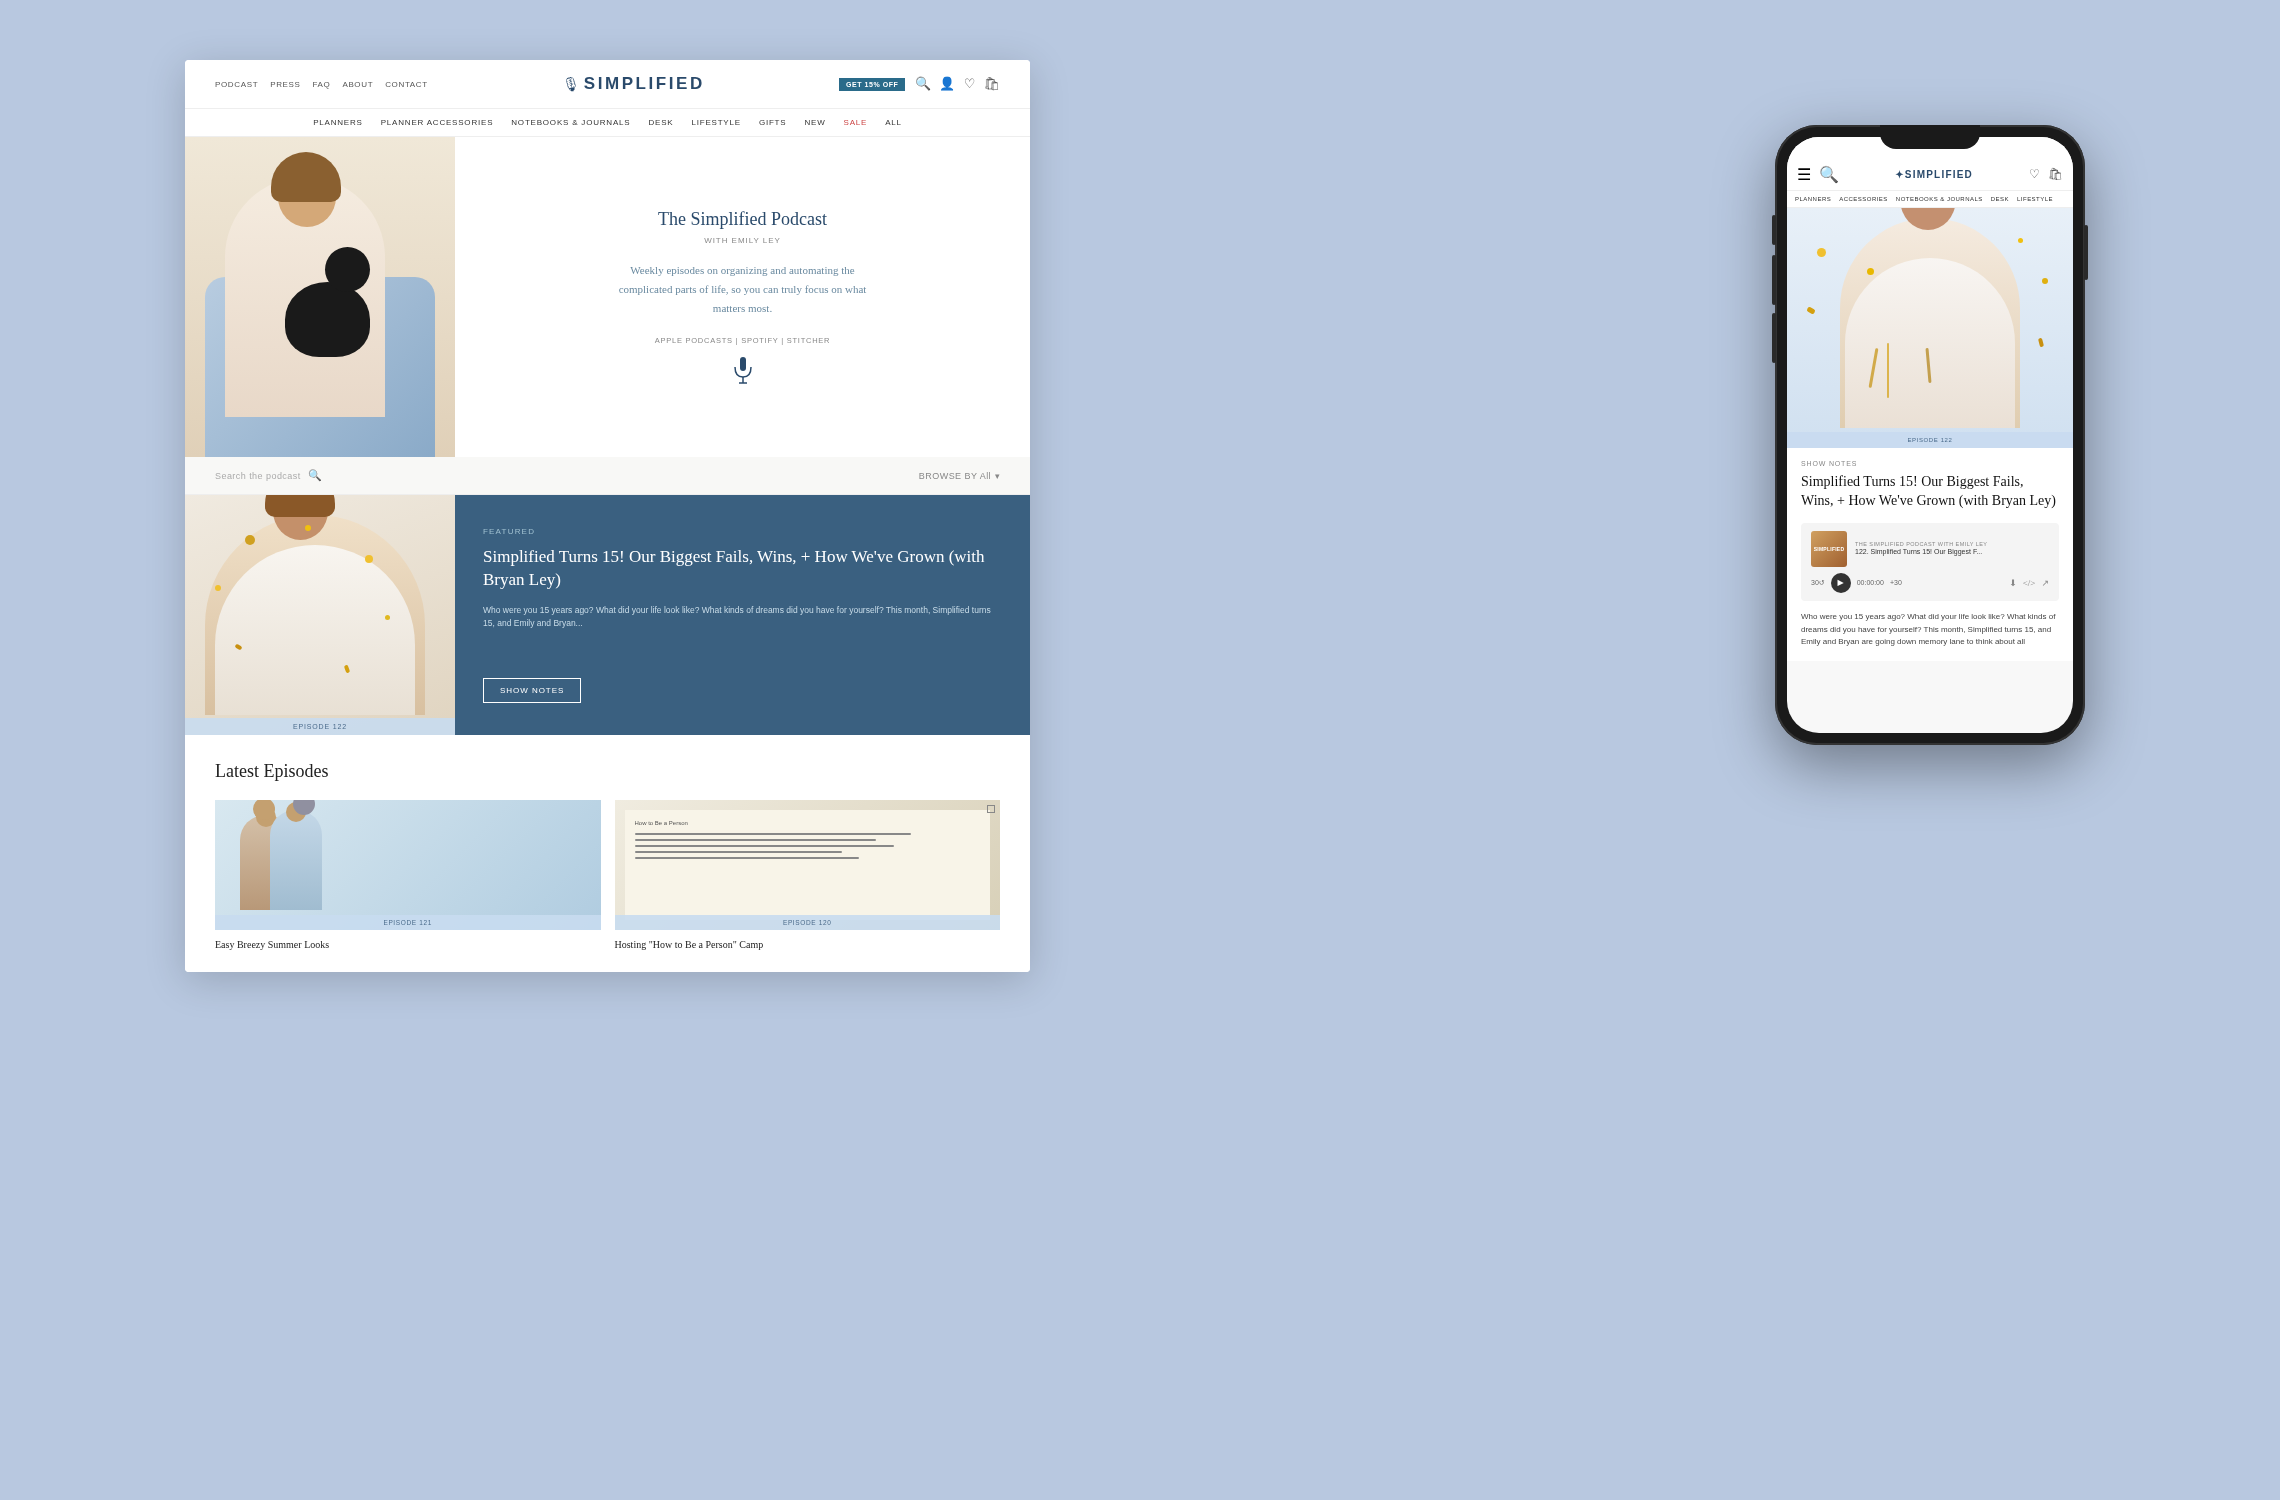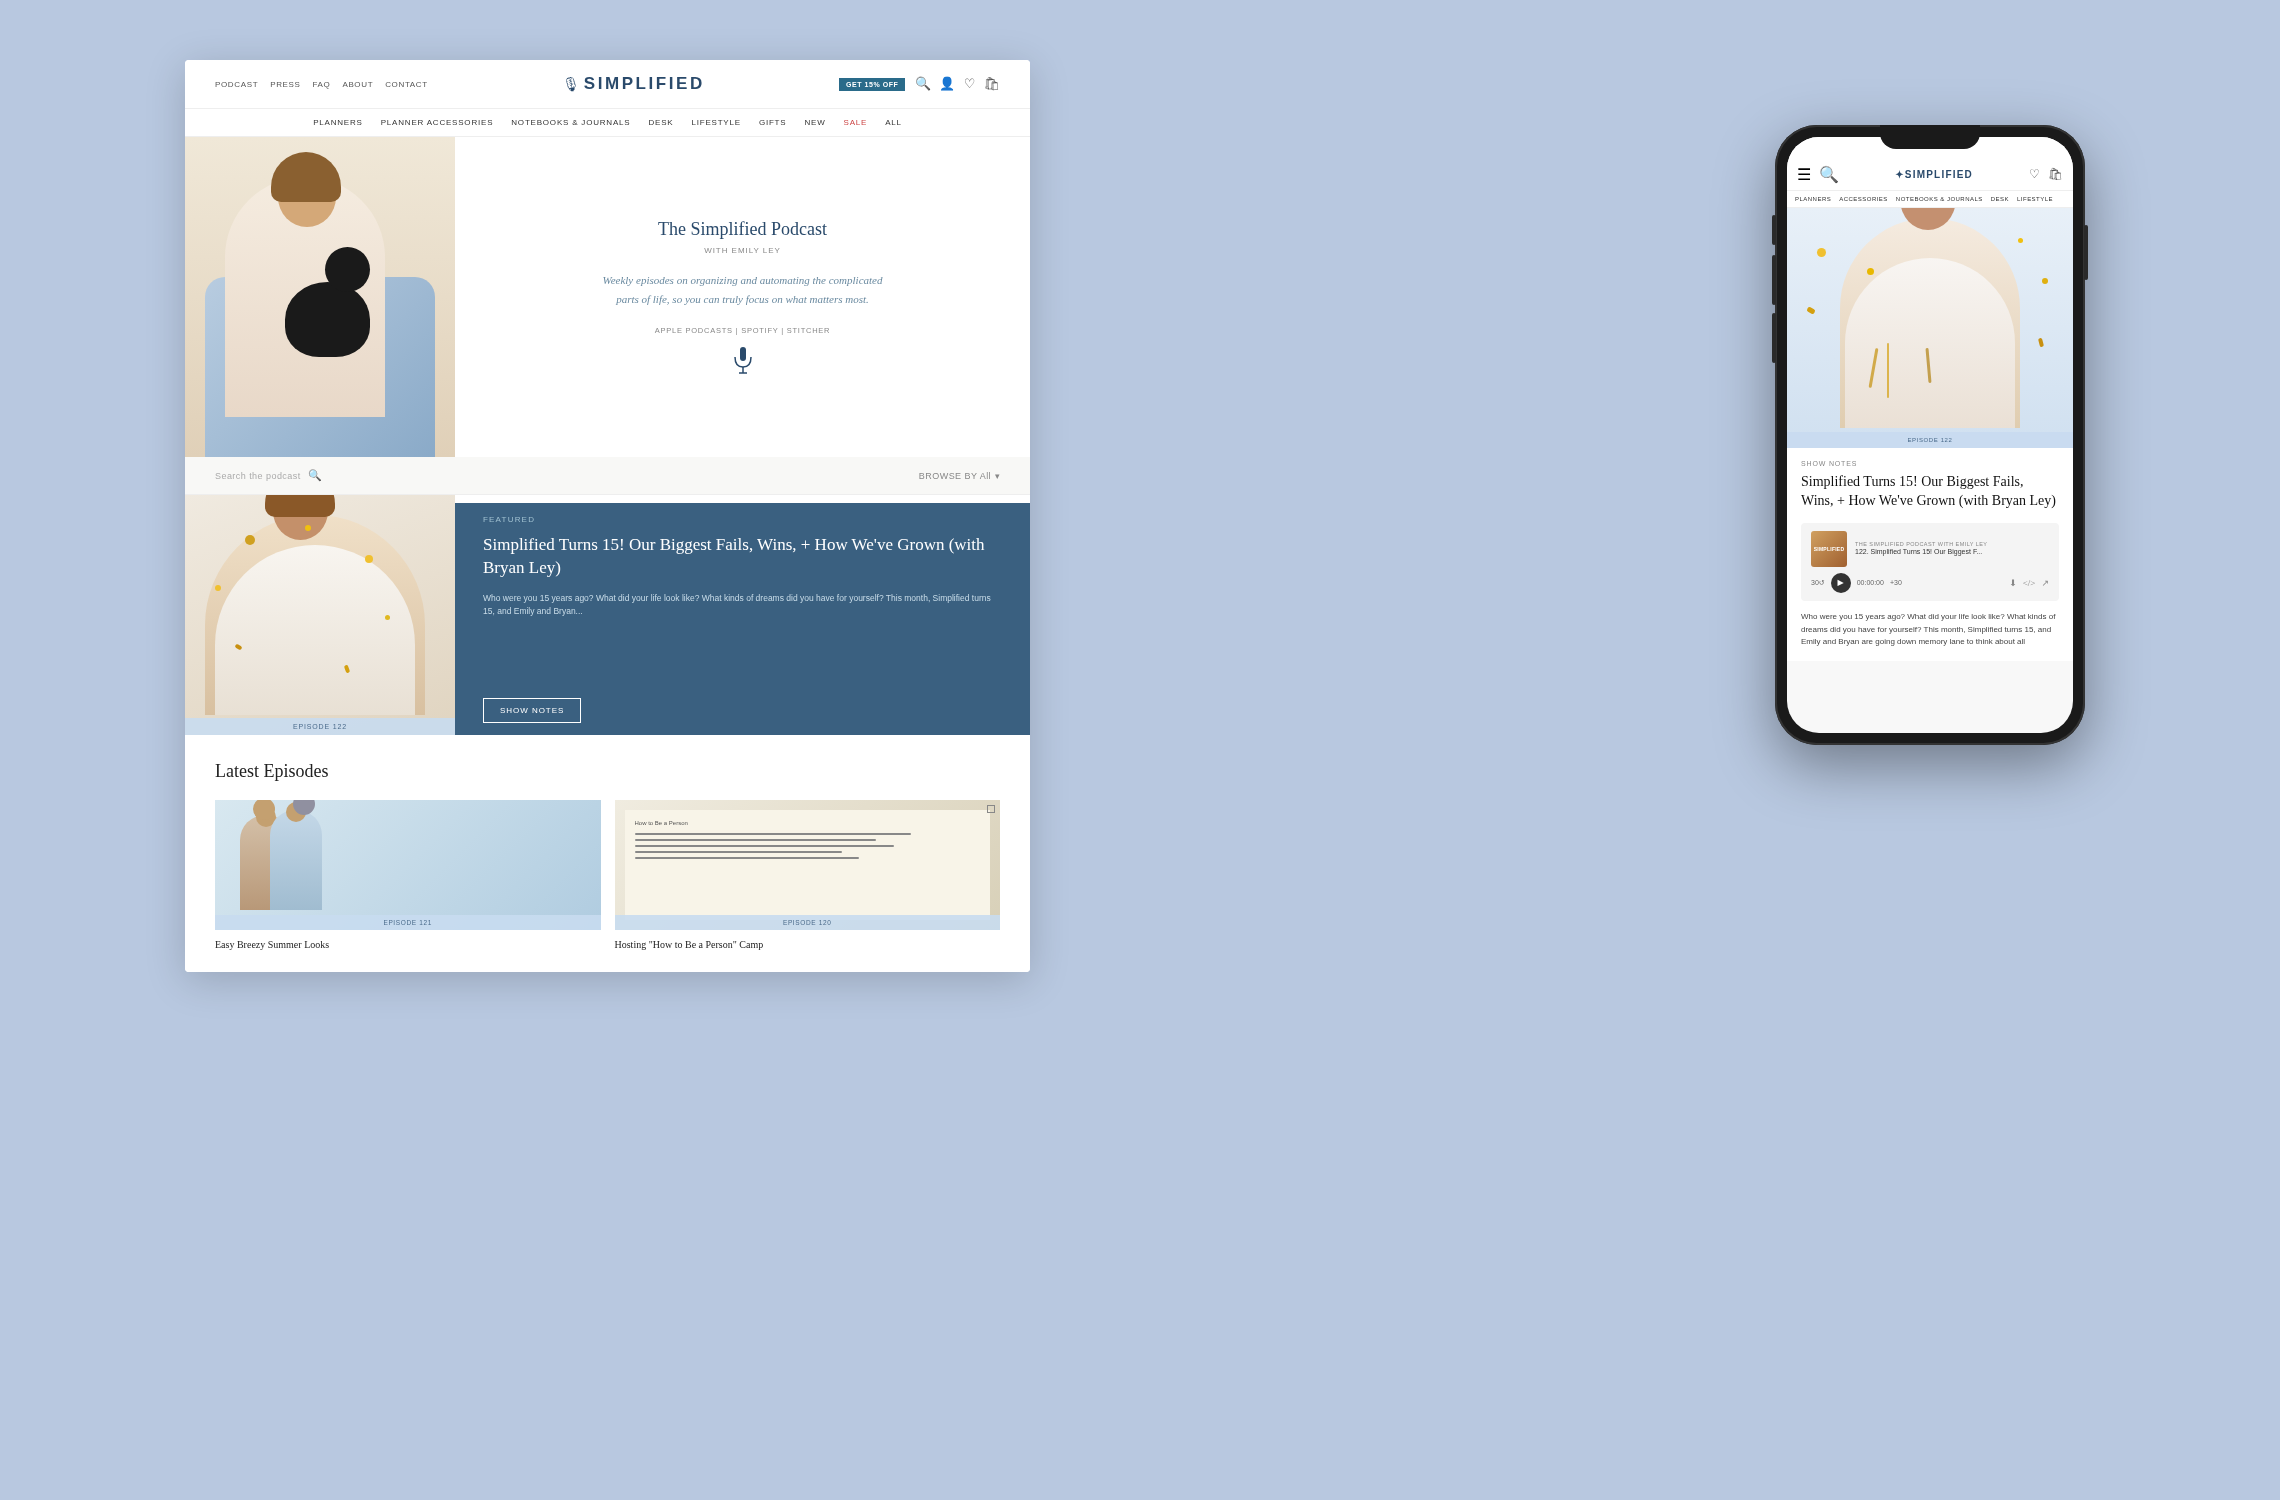--- a/index.html
+++ b/index.html
@@ -141,21 +141,20 @@
       text-transform: uppercase;
       margin-bottom: 16px;
     }
     .podcast-desc {
       font-family: Georgia, serif;
       font-size: 11px;
       color: #6a8aa0;
       line-height: 1.7;
       margin-bottom: 18px;
       max-width: 280px;
-      font-style: italic;
     }
     .podcast-links {
       font-family: Arial, sans-serif;
       font-size: 7.5px;
       color: #888;
       letter-spacing: 0.1em;
       text-transform: uppercase;
       margin-bottom: 12px;
     }
     .mic-logo {
@@ -233,25 +232,24 @@
       text-align: center;
       font-family: Arial, sans-serif;
       font-size: 7px;
       letter-spacing: 0.12em;
       color: #4a6a8a;
       text-transform: uppercase;
     }
     .featured-content {
       flex: 1;
       background: #3a6080;
-      padding: 12px 28px;
+      padding: 32px 28px;
       display: flex;
       flex-direction: column;
       justify-content: space-between;
-      margin-top: 8px;
     }
     .featured-label {
       font-family: Arial, sans-serif;
       font-size: 8px;
       letter-spacing: 0.15em;
       color: #a0c0d0;
       text-transform: uppercase;
       margin-bottom: 10px;
     }
     .featured-title {

